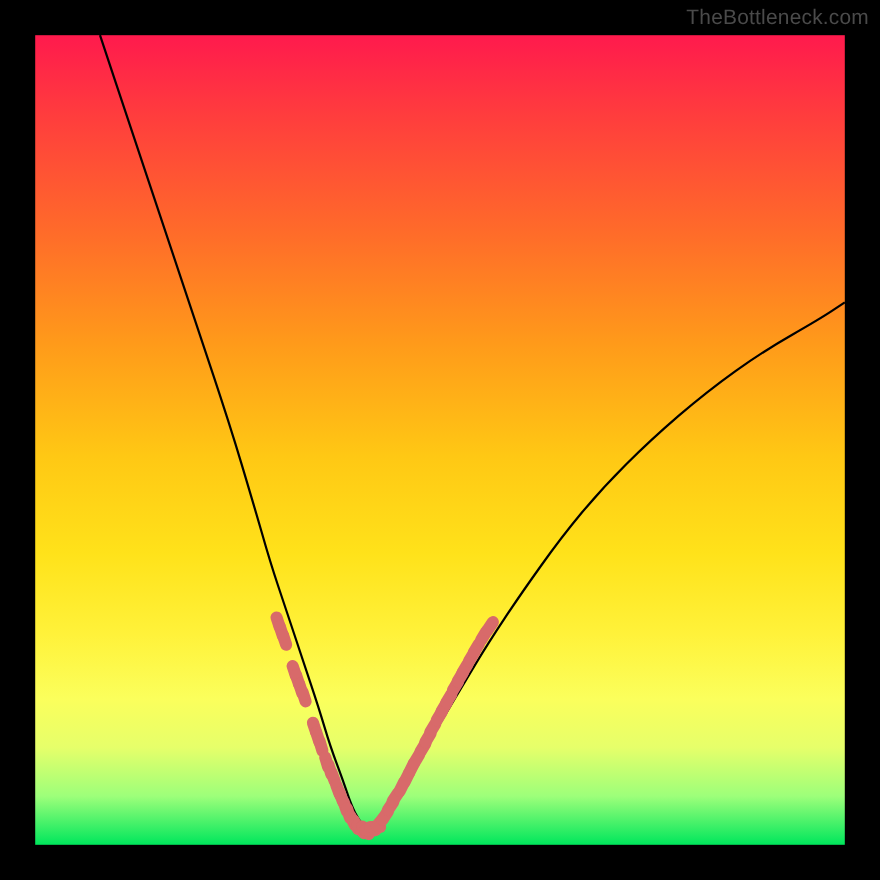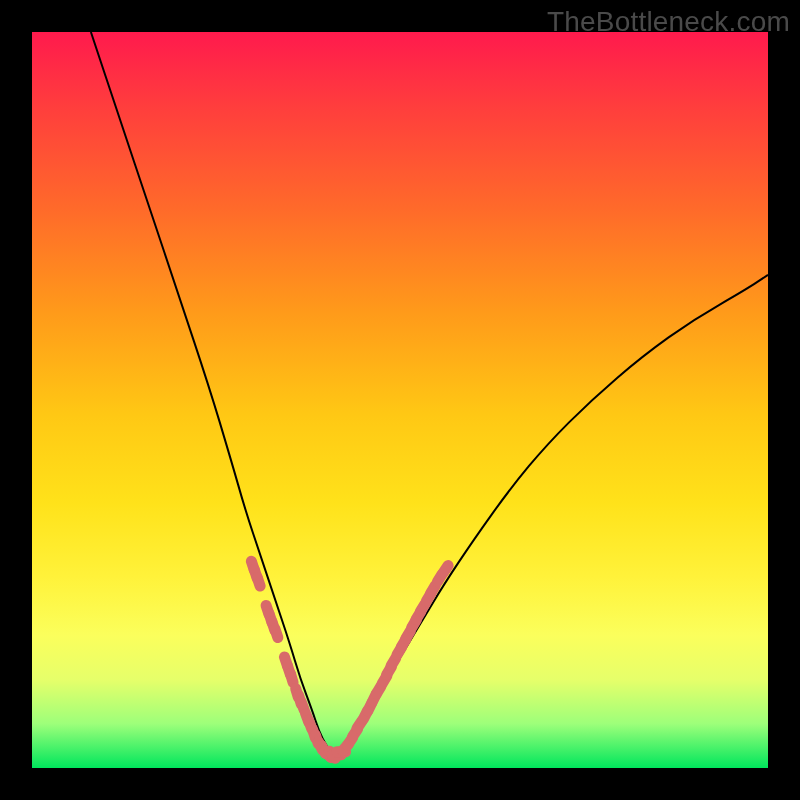--- a/index.html
+++ b/index.html
@@ -37,21 +37,21 @@
       #e6ff6a 88%,
       #9dff7a 94%,
       #00e65c 100%
     );
   }
   .watermark {
     position: absolute;
     top: 6px;
     right: 10px;
     color: #4a4a4a;
-    font-size: 28px;
+    font-size: 19px;
     font-weight: 500;
     letter-spacing: 0.2px;
     z-index: 20;
     user-select: none;
   }
   svg.curve-layer {
     position: absolute;
     left: 0;
     top: 0;
     width: 736px;

